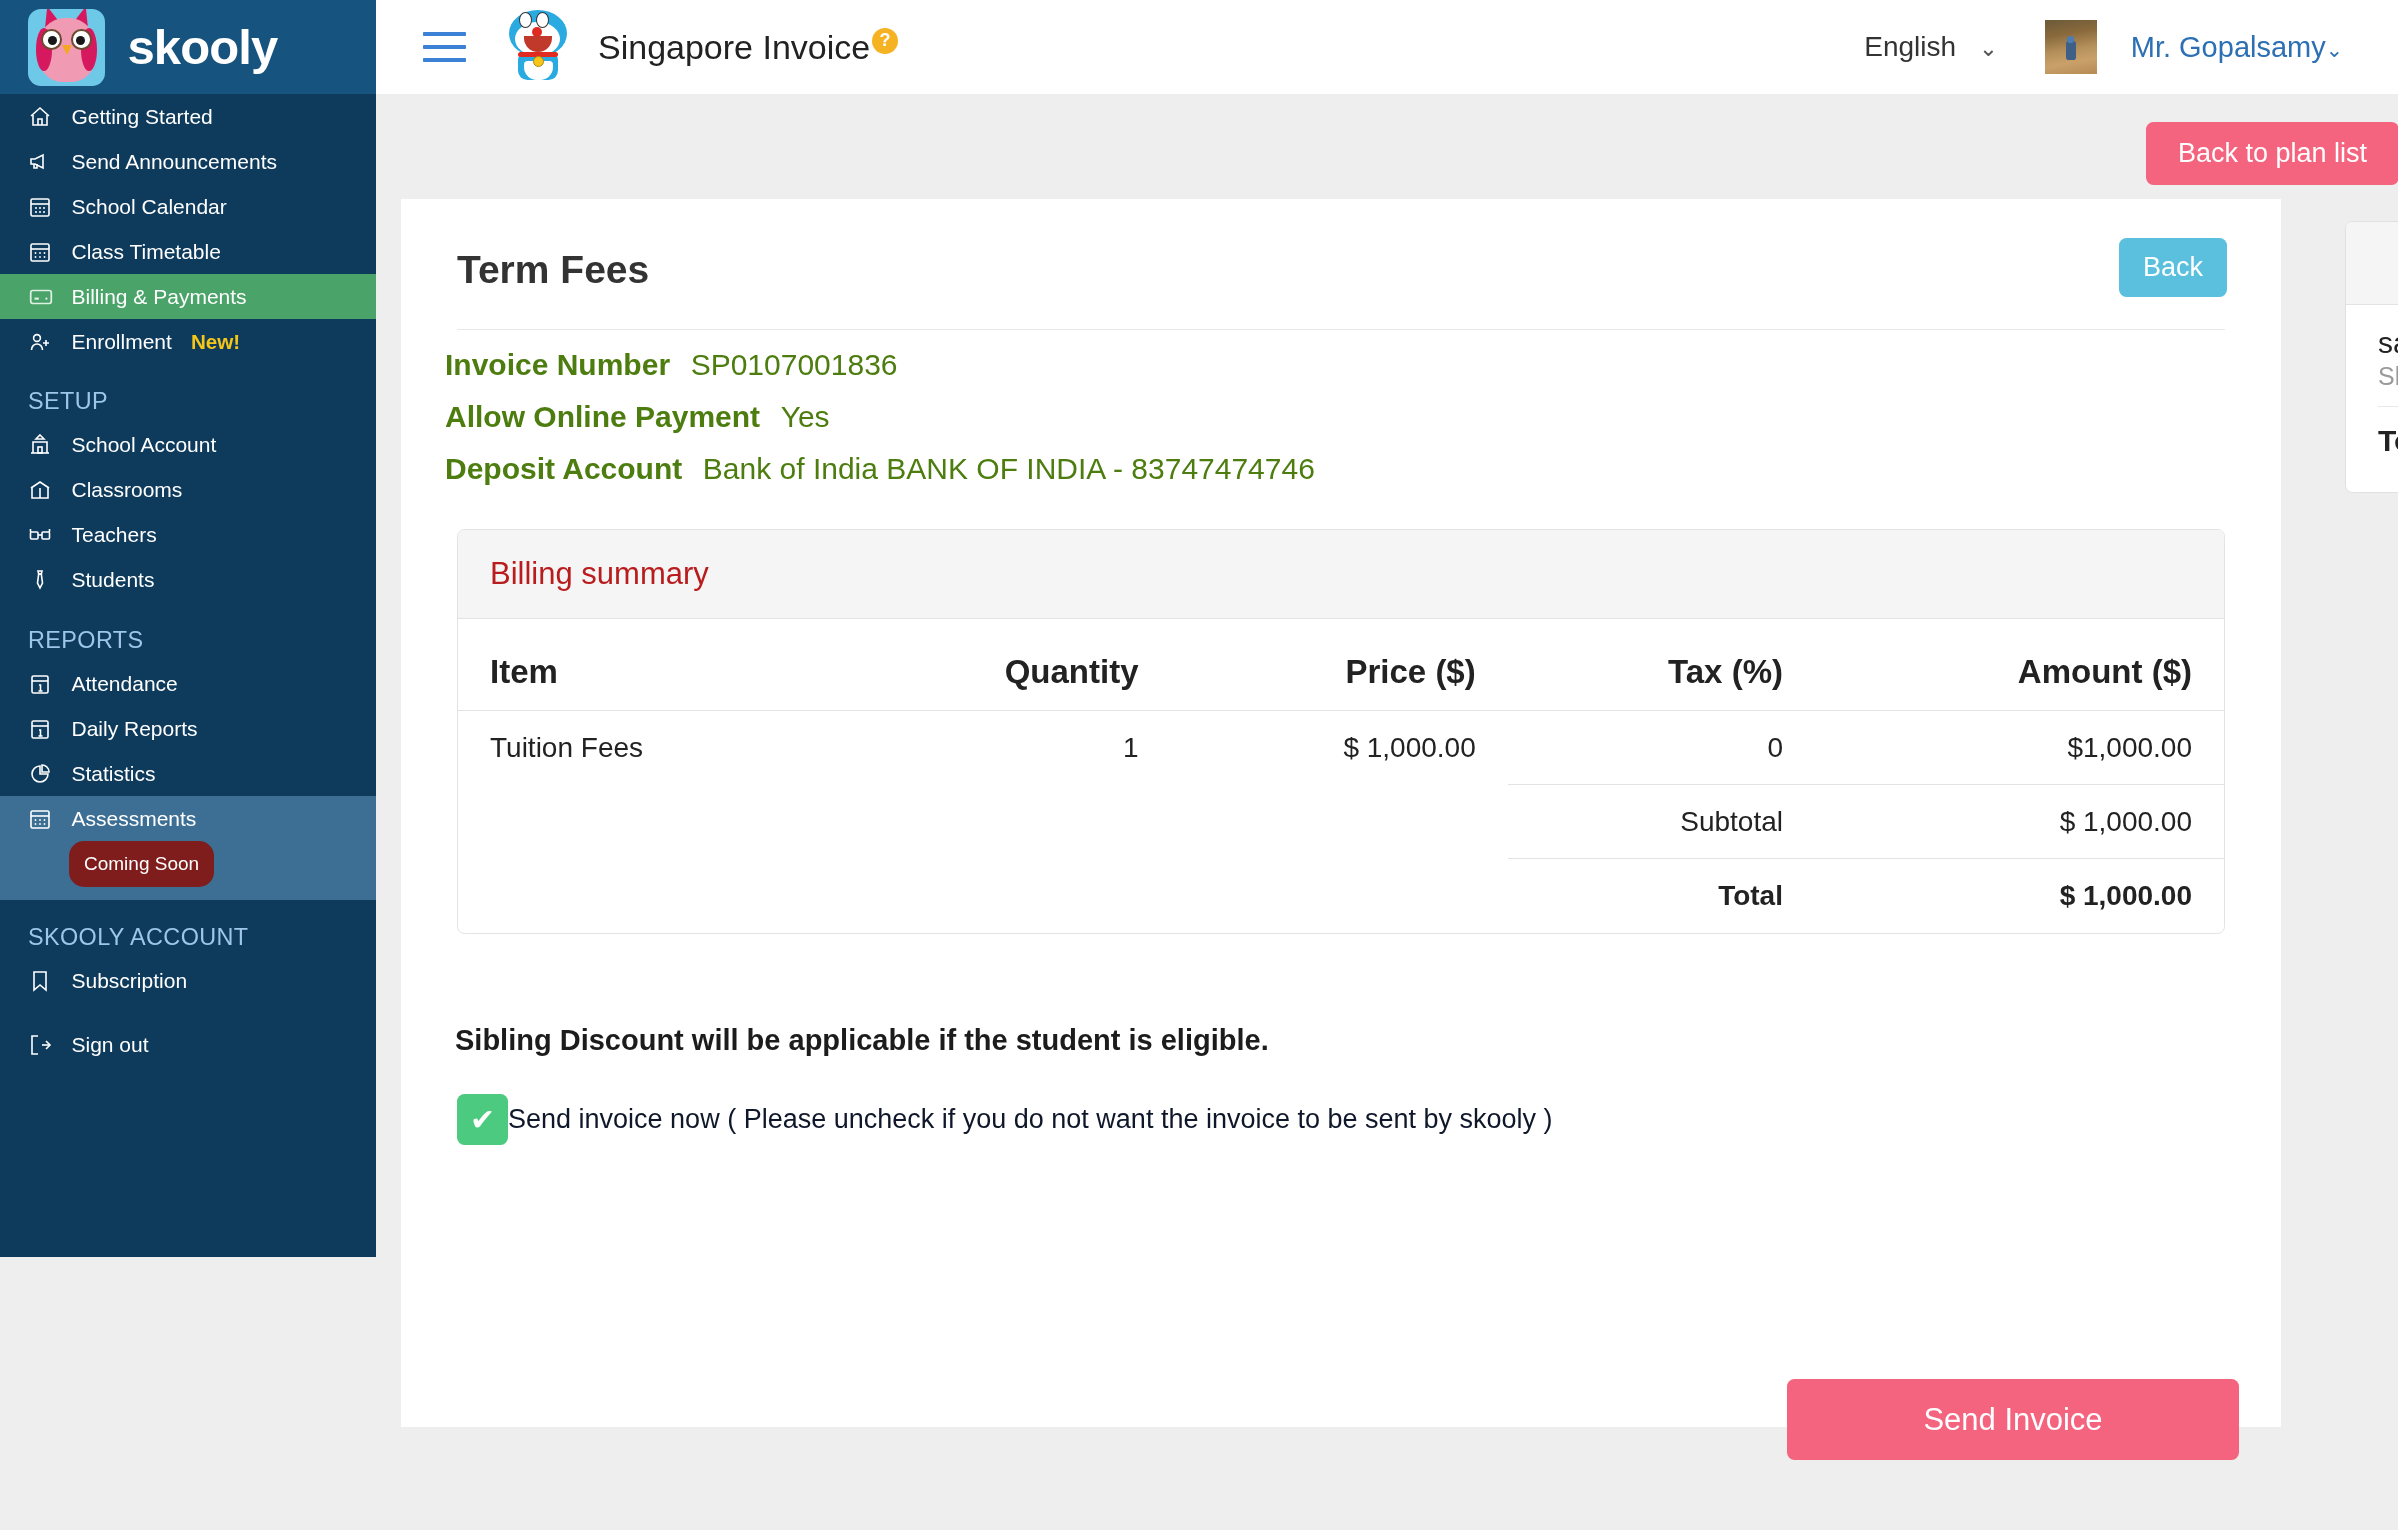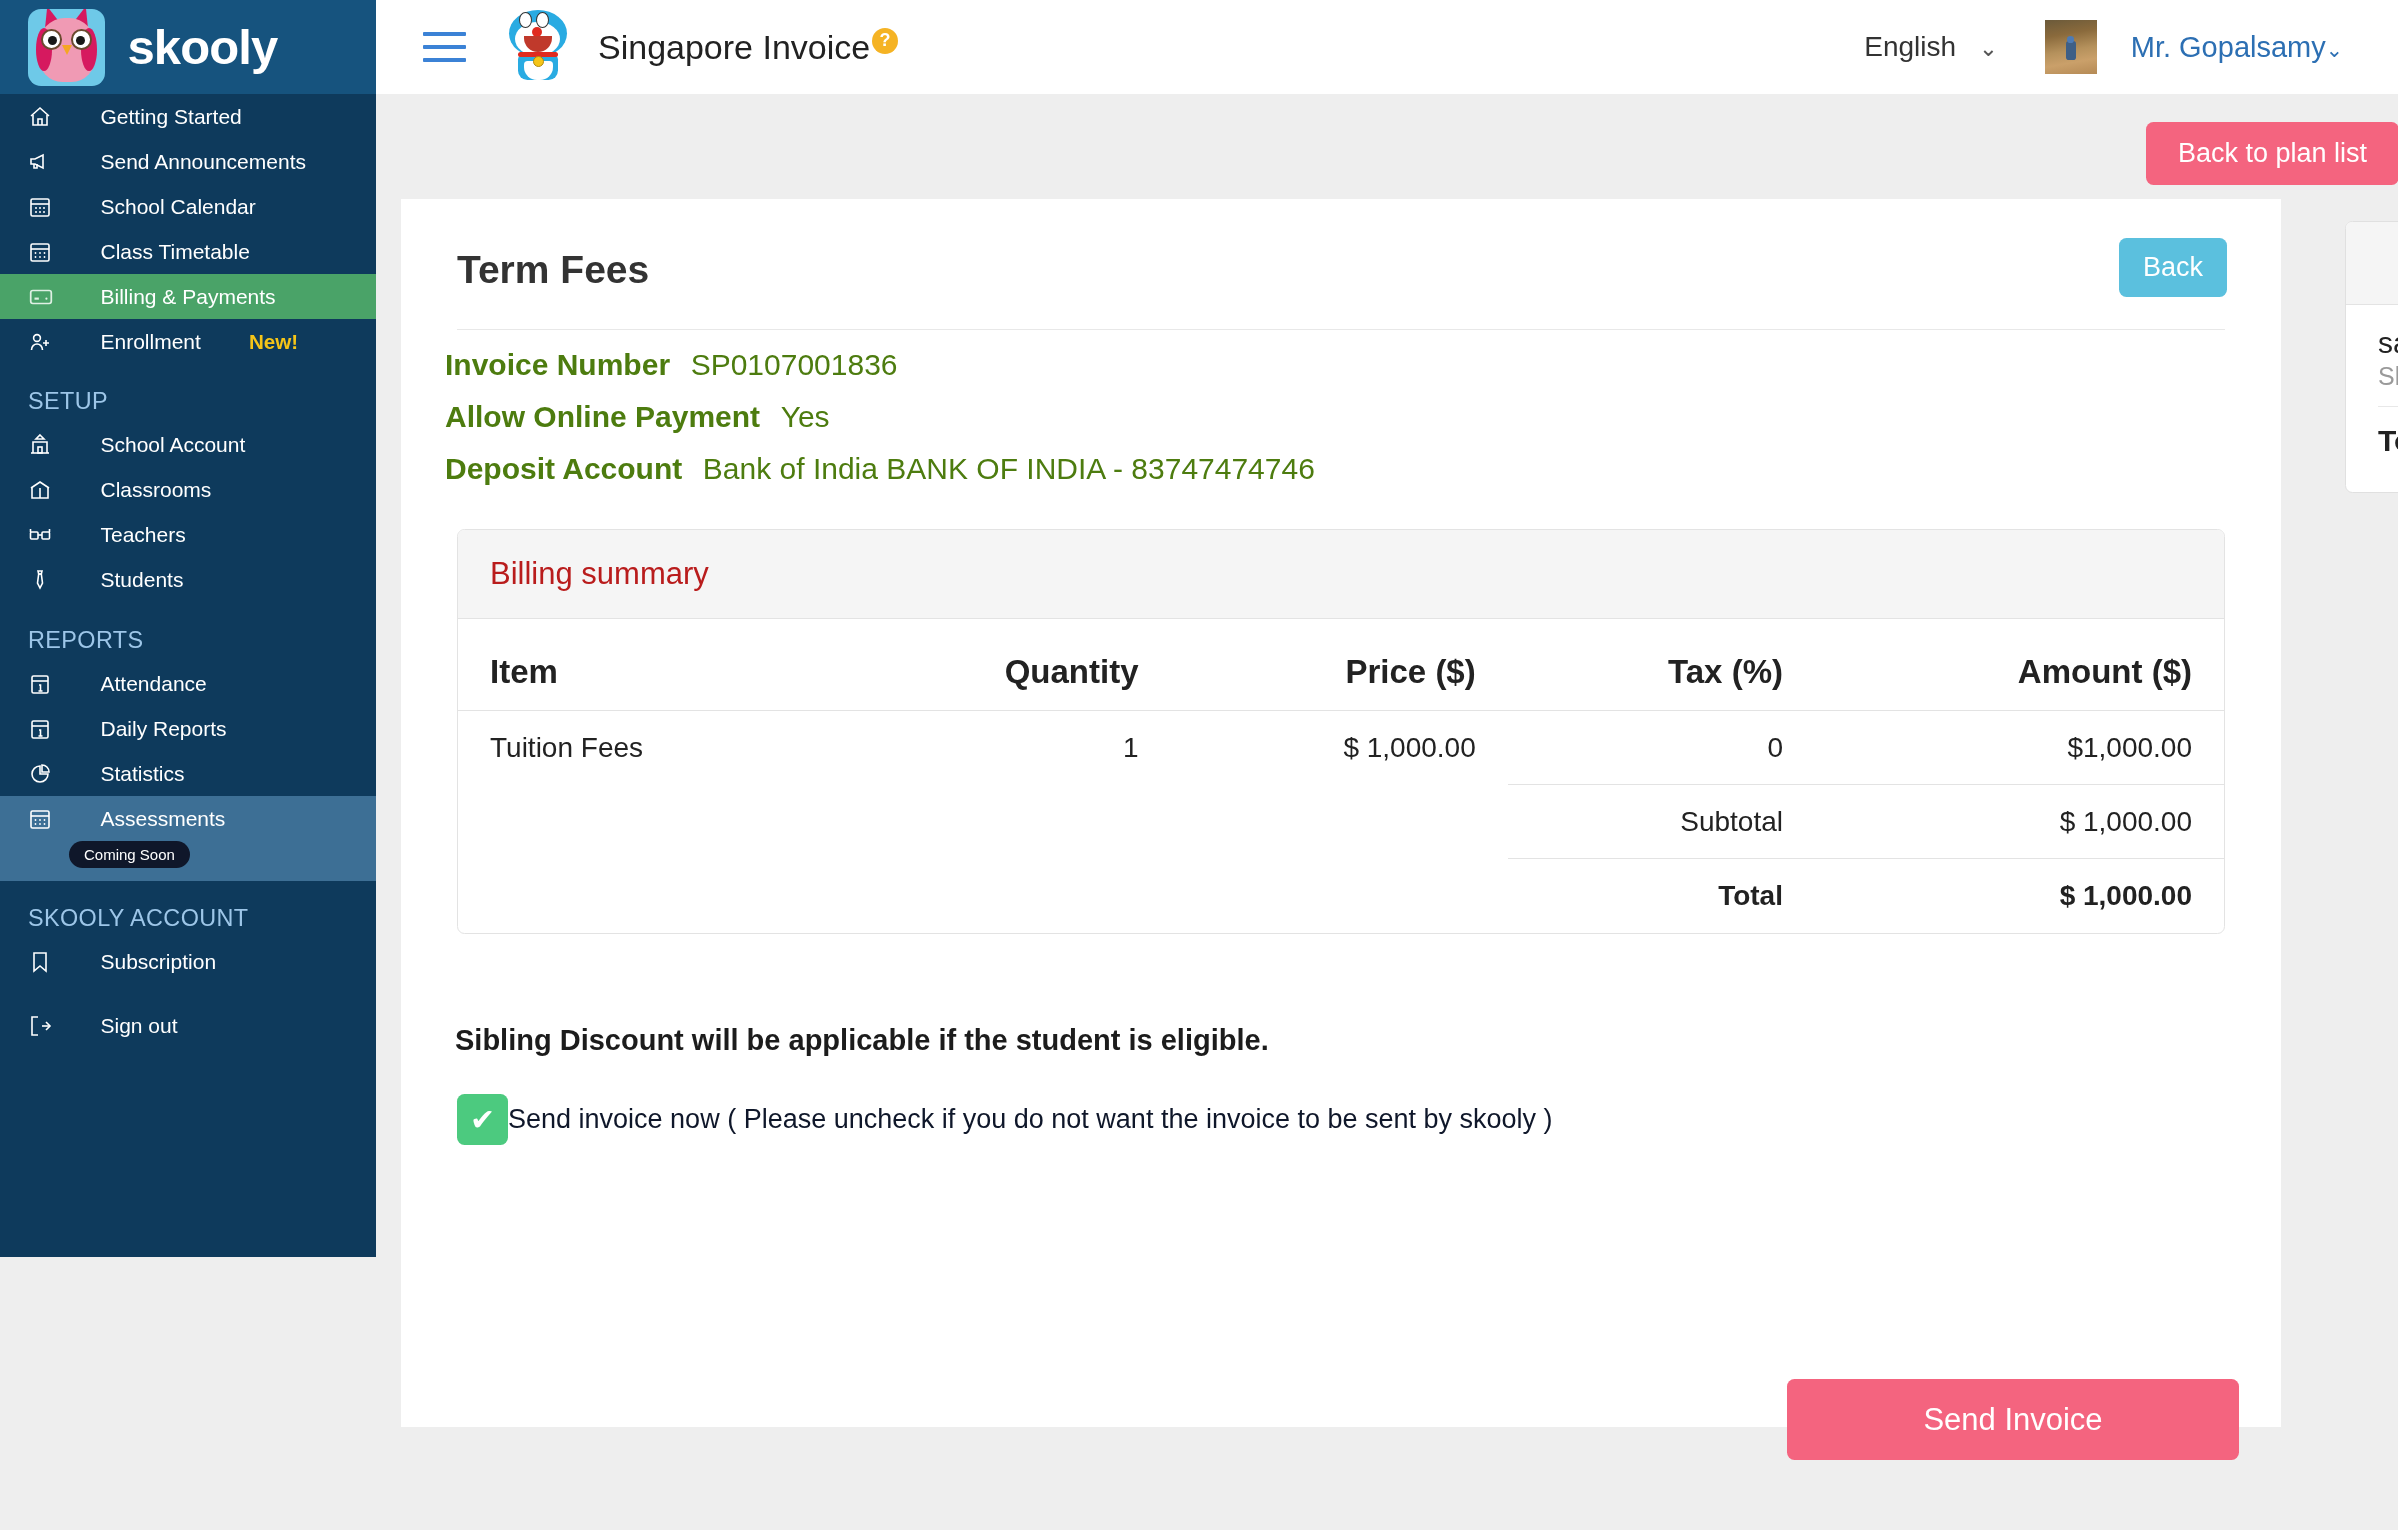--- a/index.html
+++ b/index.html
@@ -61,43 +61,42 @@
   #brand-text {
     color: #ffffff; font-size: 49px; font-weight: 600; margin-left: 22.5px;
     letter-spacing: -0.9px;
   }
 
   .nav-item {
     display: flex; align-items: center;
     height: 45px; padding-left: 28px;
     color: #ffffff; font-size: 21px; cursor: pointer;
     position: relative;
-    gap: 29px;
   }
   .nav-item.active-green { background: #4aa368; }
   .nav-item.active-blue { background: #3d6f95; }
   .nav-ico {
     width: 36px; flex: 0 0 36px; display: flex; align-items: center;
     justify-content: flex-start; color: #ffffff;
   }
   .nav-ico svg { display: block; }
   .nav-label { margin-left: 7.5px; white-space: nowrap; }
   .nav-new {
     margin-left: 19px; color: #f5c518; font-weight: 700; font-size: 20.6px;
   }
   .nav-section {
     color: #9dc6e8; font-size: 23.4px; padding-left: 28px;
     margin-top: 24px; margin-bottom: 7.5px; letter-spacing: 0.4px;
   }
   .coming-soon-wrap {
     background: #3d6f95; padding: 0 0 13px 69px;
   }
   .coming-soon {
-    display: inline-block; background: #0f172a; color: #fff;
-    font-size: 15px; padding: 5px 15px; border-radius: 15px;
+    display: inline-block; background: #7f1d1d; color: #fff;
+    font-size: 19px; padding: 12px 15px; border-radius: 15px;
   }
   .nav-gap { height: 19px; }
 
   
   #header {
     position: absolute; left: 376px; top: 0;
     width: 2023px; height: 94px; background: #ffffff;
     display: flex; align-items: center; z-index: 10;
   }
   #hamburger {

